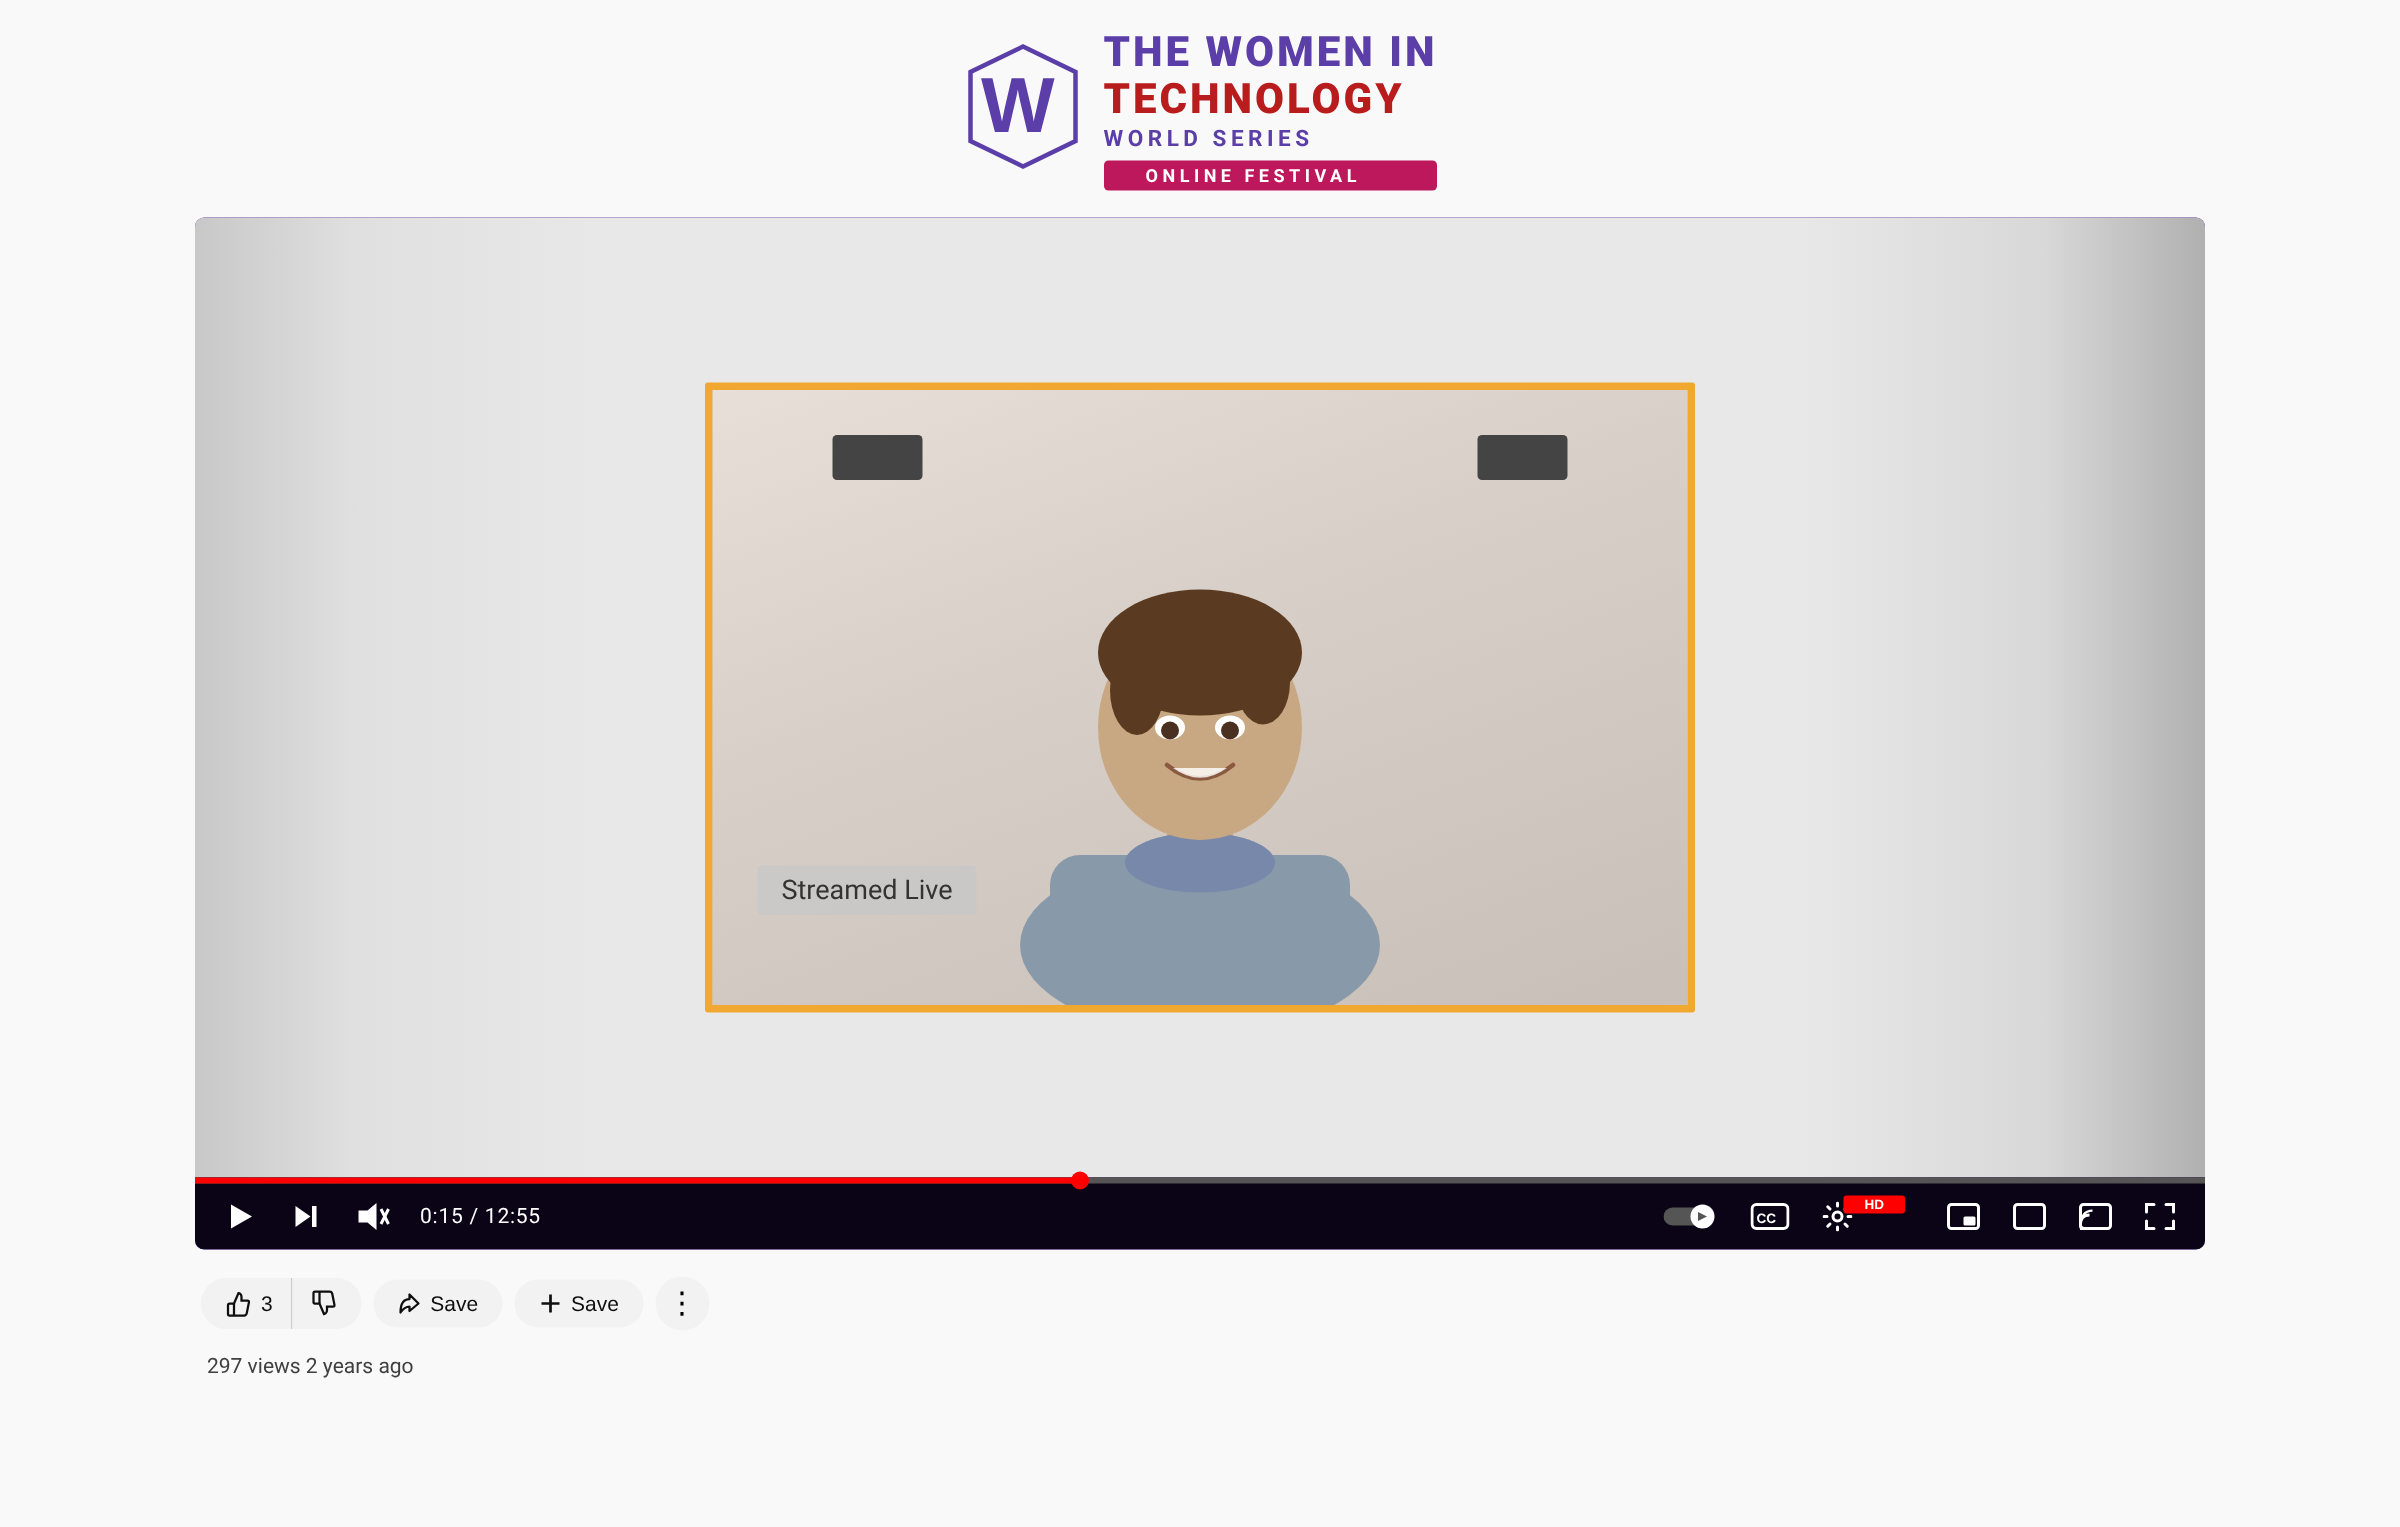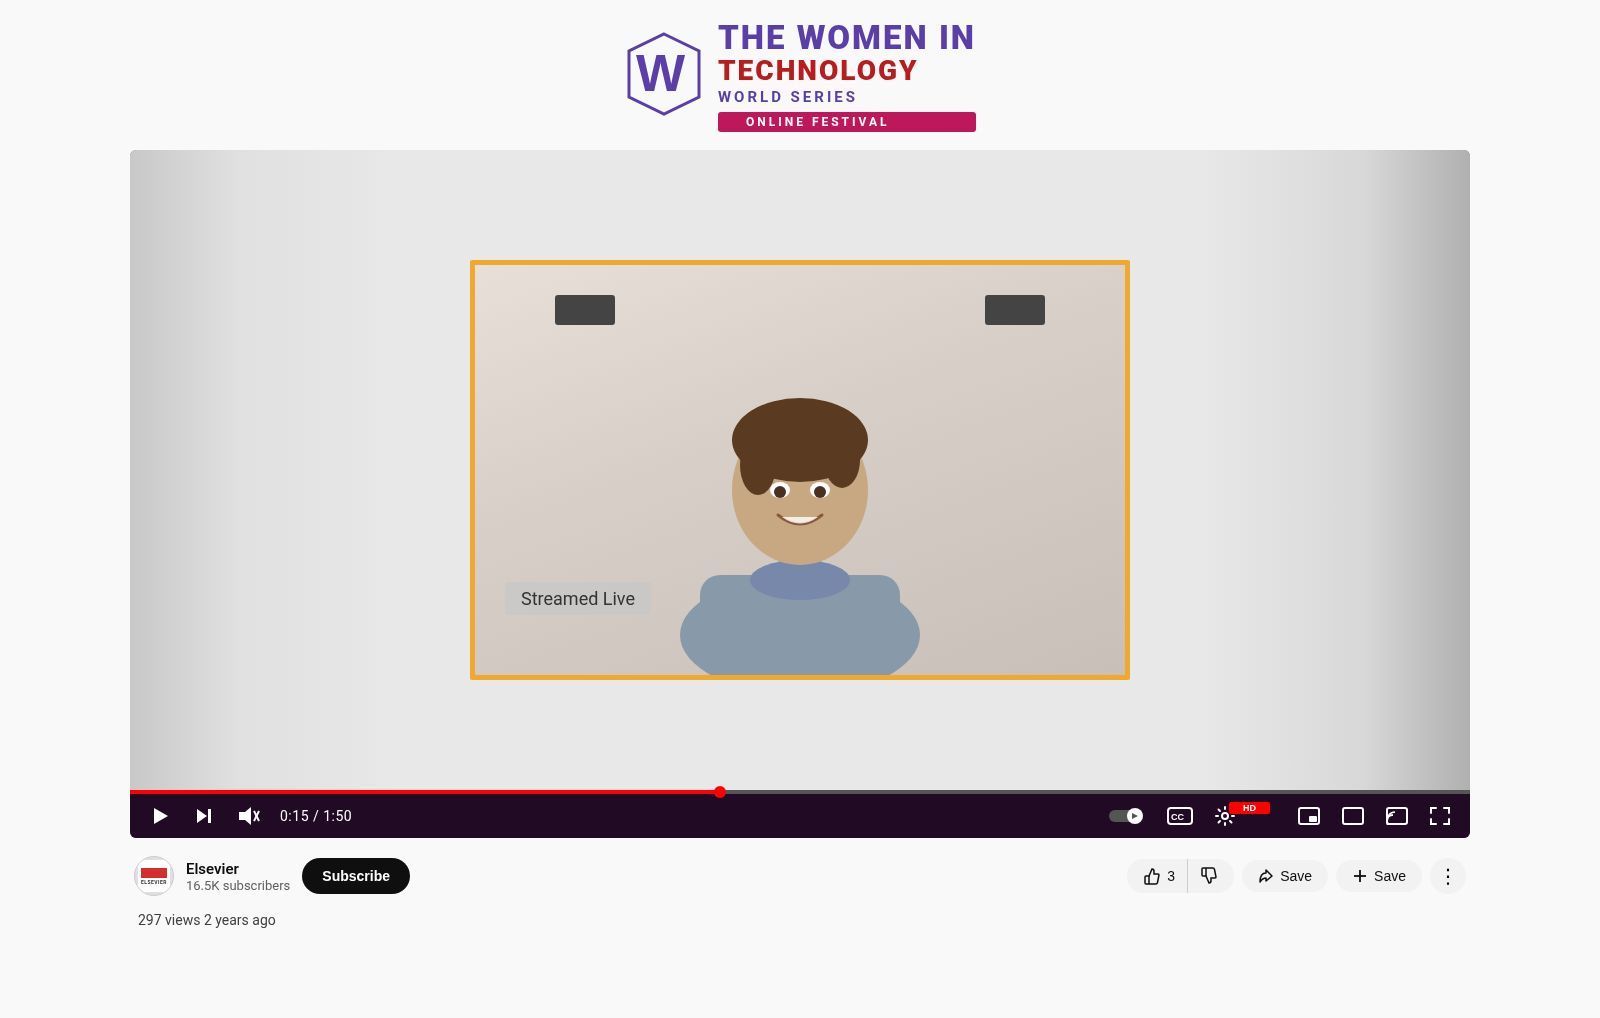--- a/index.html
+++ b/index.html
@@ -29,21 +29,21 @@
       gap: 14px;
     }
 
     .logo-text-block {
       display: flex;
       flex-direction: column;
       justify-content: center;
     }
 
     .logo-title-line1 {
-      font-size: 33px;
+      font-size: 28px;
       font-weight: 900;
       color: #5b3ea8;
       letter-spacing: 2px;
       line-height: 1.1;
     }
     .logo-title-line2 {
       font-size: 28px;
       font-weight: 900;
       color: #b91c1c;
       letter-spacing: 2px;
@@ -66,21 +66,21 @@
       border-radius: 3px;
       display: inline-block;
       margin-top: 4px;
       text-transform: uppercase;
     }
 
     
     .video-player-wrapper {
       position: relative;
       width: 100%;
-      background: #d946ef;
+      background: #4c1d95;
       border-radius: 6px;
       overflow: hidden;
     }
 
     .video-bg {
       width: 100%;
       height: 640px;
       background: linear-gradient(to right, #c8c8c8 0%, #e0e0e0 8%, #e8e8e8 20%, #e8e8e8 80%, #d8d8d8 92%, #b0b0b0 100%);
       position: relative;
       display: flex;
@@ -449,21 +449,21 @@
             <svg width="22" height="20" viewBox="0 0 22 20" fill="white">
               <polygon points="1,6 7,6 13,1 13,19 7,14 1,14"></polygon>
               <line x1="16" y1="5" x2="21" y2="15" stroke="white" stroke-width="2"></line>
               <line x1="21" y1="5" x2="16" y2="15" stroke="white" stroke-width="2"></line>
             </svg>
           </button>
 
           <span class="time-display">
             <span>0:15</span>
             <span> / </span>
-            <span>1:50</span>
+            <span>12:55</span>
           </span>
         </div>
 
         <div class="controls-right">
 
           <button class="ctrl-btn">
             <svg width="36" height="20" viewBox="0 0 36 20">
               <rect x="0" y="4" width="32" height="12" rx="6" fill="#555"></rect>
               <circle cx="26" cy="10" r="8" fill="#fff"></circle>
               <polygon points="23,7 29,10 23,13" fill="#555"></polygon>
@@ -516,34 +516,20 @@
             </svg>
           </button>
         </div>
       </div>
     </div>
   </div>
 
   <div class="video-info">
 
     <div class="channel-row">
-      <div class="channel-info">
-
-        <div class="channel-avatar">
-          <div class="elsevier-logo-box">
-            <div class="elsevier-logo-top"></div>
-            <div class="elsevier-logo-bottom">ELSEVIER</div>
-          </div>
-        </div>
-        <div class="channel-text-block">
-          <span class="channel-name">Elsevier</span>
-          <span class="channel-subs">16.5K subscribers</span>
-        </div>
-        <button class="subscribe-btn">Subscribe</button>
-      </div>
 
       <div class="action-buttons">
 
         <div class="like-dislike-group">
           <button class="action-btn like-btn">
             <svg width="18" height="18" viewBox="0 0 18 18" fill="none">
               <path d="M6 17 H3 C2.4 17 2 16.6 2 16 V10 C2 9.4 2.4 9 3 9 H6 L9 2 C9.5 2 11 2.5 11 4.5 V7 H15 C15.6 7 16 7.4 16 8 L14.5 15.5 C14.3 16.3 13.6 17 12.8 17 Z" stroke="#0f0f0f" stroke-width="1.5" fill="none"></path>
               <line x1="6" y1="9" x2="6" y2="17" stroke="#0f0f0f" stroke-width="1.5"></line>
             </svg>
             <span>3</span>

